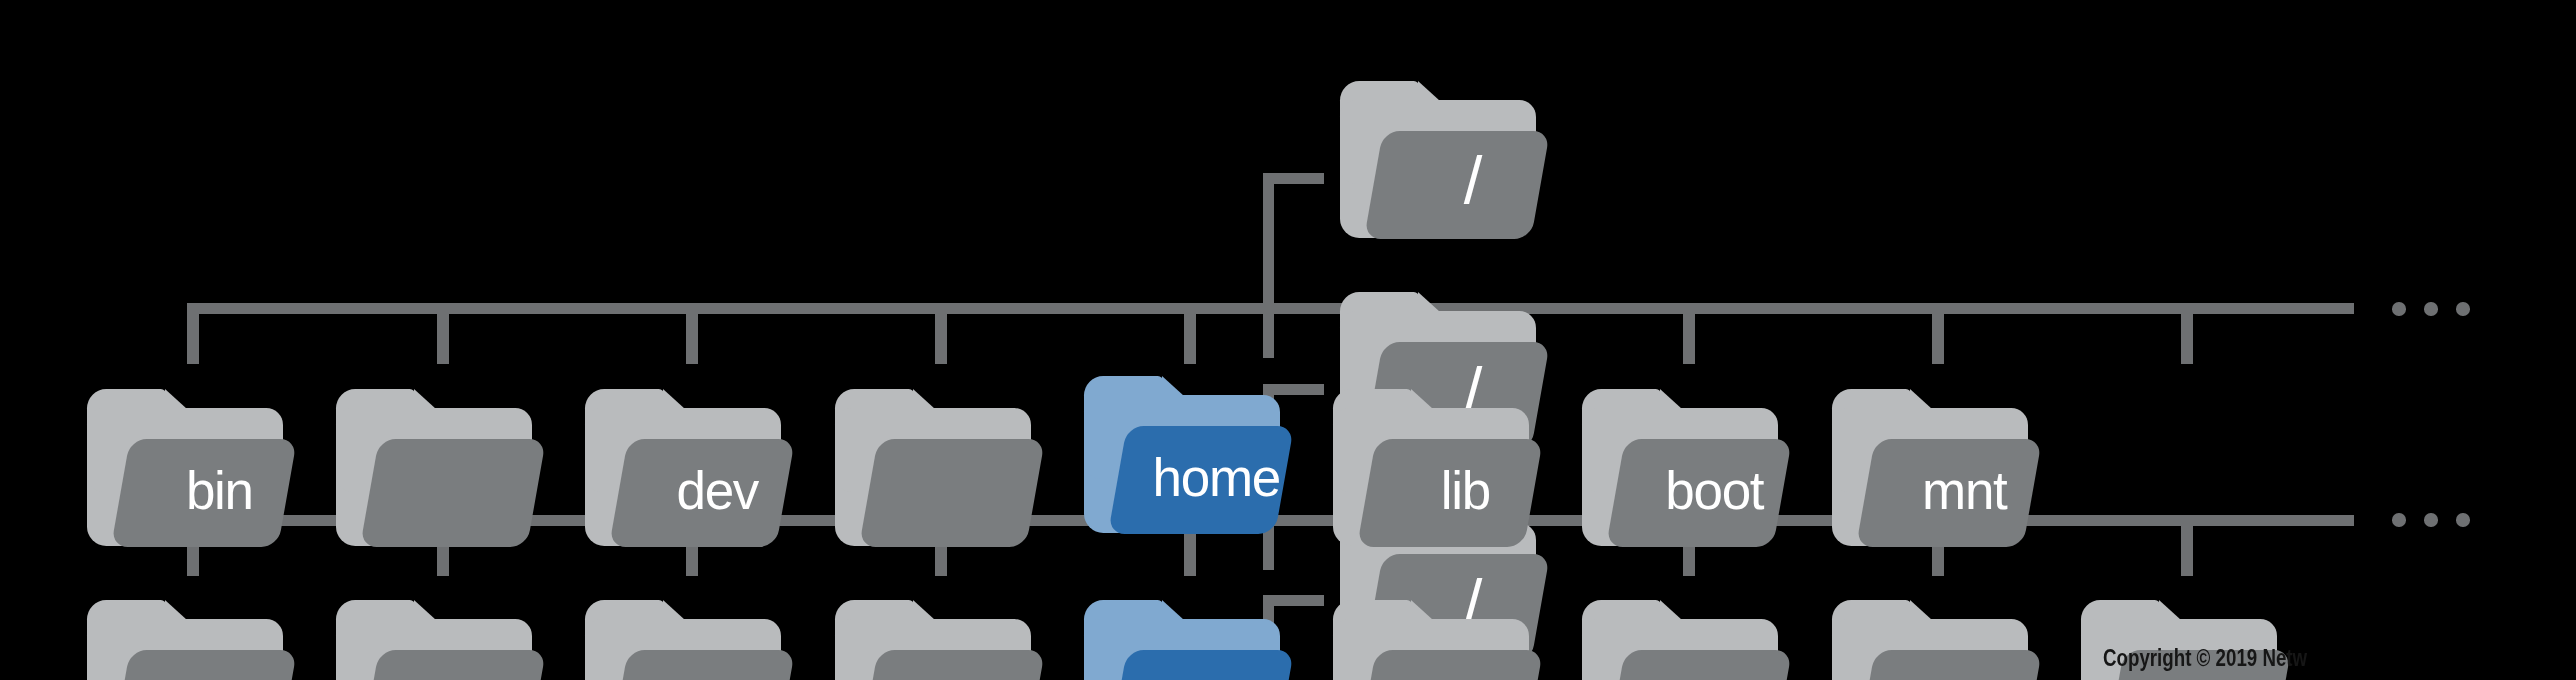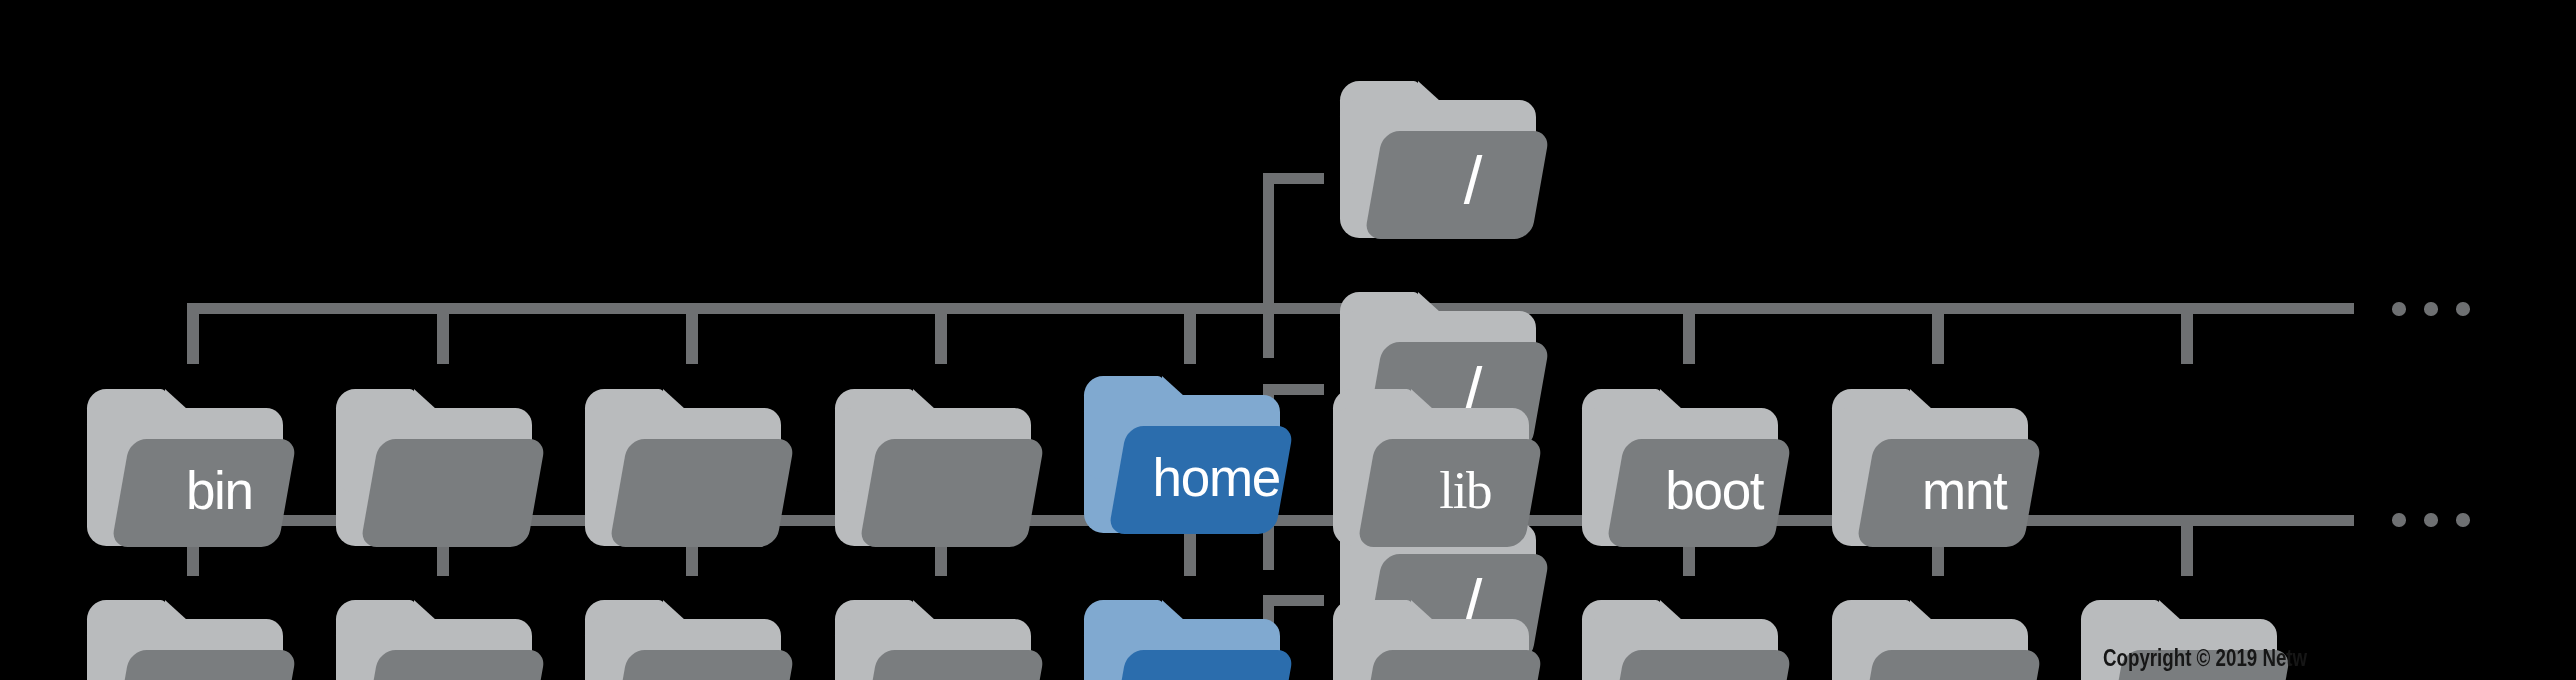--- a/index.html
+++ b/index.html
@@ -98,35 +98,36 @@
       <div class="f-col"></div>
       <div class="f-notch"></div>
       <div class="f-slab"></div>
       <div class="f-front"></div>
     </div>
     <div class="folder" style="left: 585px; top: 389px; z-index: 3;">
       <div class="f-col"></div>
       <div class="f-notch"></div>
       <div class="f-slab"></div>
       <div class="f-front"></div>
+      <div class="f-label">dev</div>
     </div>
     <div class="folder" style="left: 835px; top: 389px; z-index: 3;">
       <div class="f-col"></div>
       <div class="f-notch"></div>
       <div class="f-slab"></div>
       <div class="f-front"></div>
     </div>
     <div class="folder hl" style="left: 1084px; top: 376px; z-index: 3;">
       <div class="f-col"></div>
       <div class="f-notch"></div>
       <div class="f-slab"></div>
       <div class="f-front"></div>
       <div class="f-label">home</div>
     </div>
-    <div class="folder" style="left: 1333px; top: 389px; z-index: 3; font-family: Liberation Serif, serif;">
+    <div class="folder" style="left: 1333px; top: 389px; z-index: 3;">
       <div class="f-col"></div>
       <div class="f-notch"></div>
       <div class="f-slab"></div>
       <div class="f-front"></div>
       <div class="f-label">lib</div>
     </div>
     <div class="folder" style="left: 1582px; top: 389px; z-index: 3;">
       <div class="f-col"></div>
       <div class="f-notch"></div>
       <div class="f-slab"></div>

